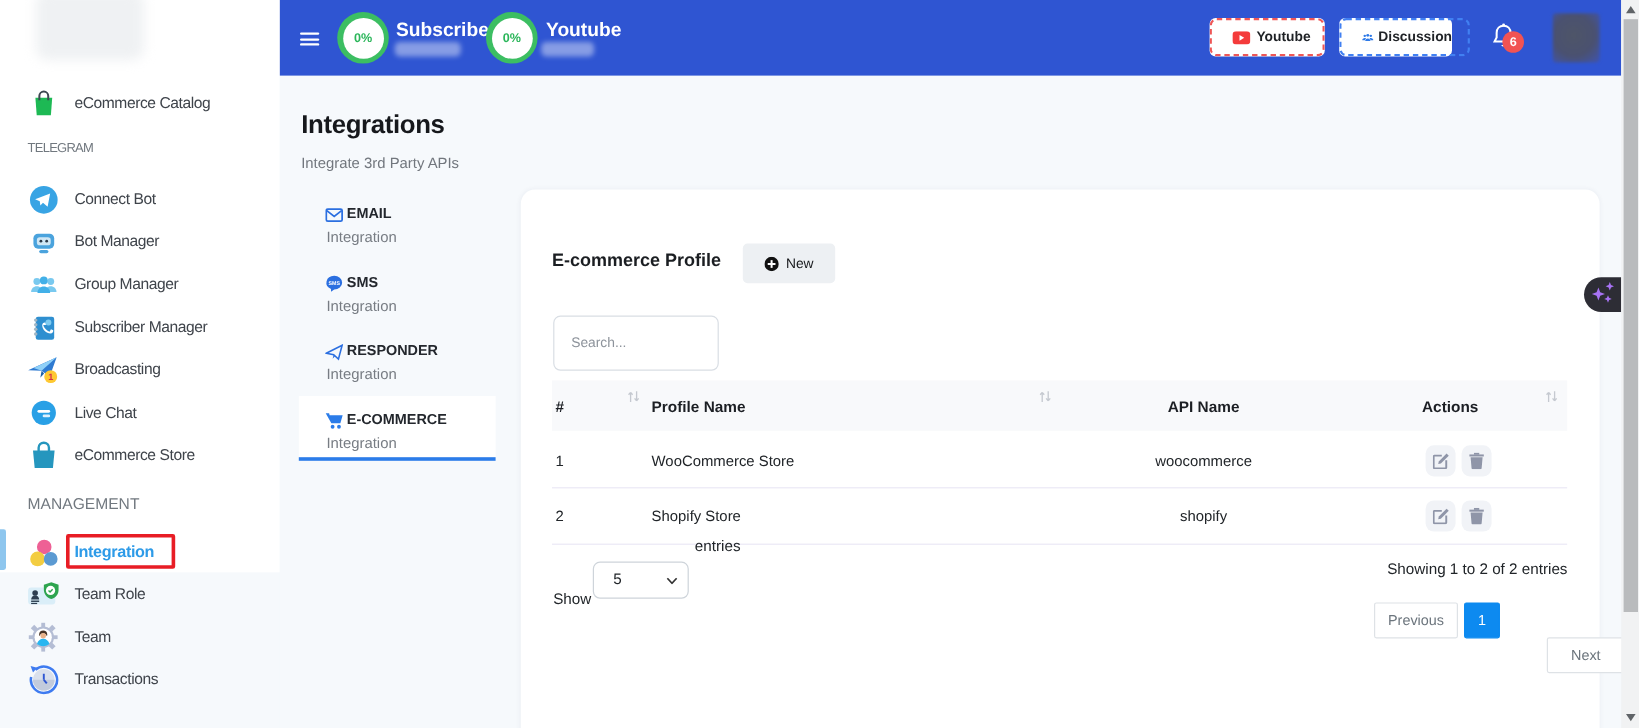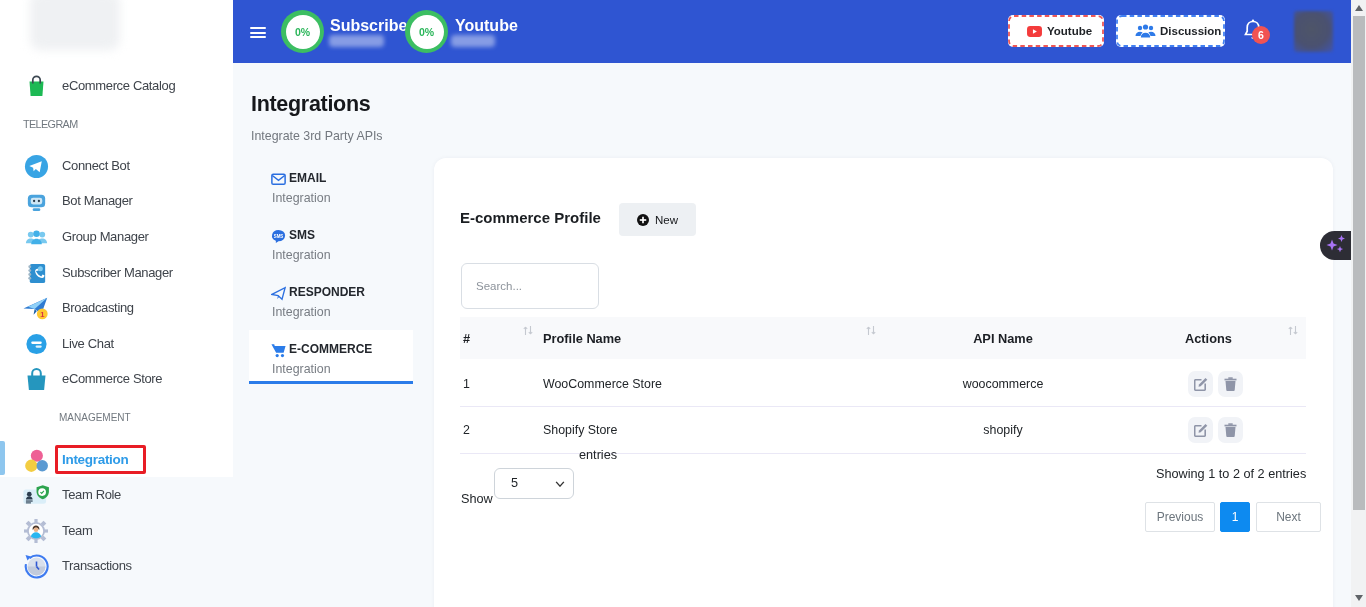--- a/index.html
+++ b/index.html
@@ -148,21 +148,21 @@
     </div>
   <div class="menu-item" style="top:364px;">
       <span class="mi-icon">
         <svg width="25" height="25" viewBox="0 0 25 25">
           <path d="M3.5 8.5h18l-1.4 14.5H4.9z" fill="#2596be"></path>
           <path d="M8.2 10.5V6.2a4.3 4.3 0 0 1 8.6 0v4.3" fill="none" stroke="#2596be" stroke-width="2"></path>
         </svg>
       </span>
       <span class="mi-label">eCommerce Store</span>
     </div>
-  <div class="menu-section" style="top:412px; font-size:10px;margin-left:36px;">MANAGEMENT</div>
+  <div class="menu-section" style="top:412px; font-size:13px;">MANAGEMENT</div>
   <div class="menu-item" style="top:445px;">
       <span class="mi-icon">
         <svg width="30" height="28" viewBox="0 0 30 28" style="margin-top:2px;">
           <circle cx="16" cy="8" r="7" fill="#ee6095"></circle>
           <circle cx="9.6" cy="19.5" r="7.1" fill="#f3cd42"></circle>
           <circle cx="22.2" cy="19.5" r="6.6" fill="#5b9ad2"></circle>
         </svg>
       </span>
       <span class="mi-label" style="color:#2e9be8; font-weight:bold; font-size:13.5px; letter-spacing:-0.3px;">Integration</span>
     </div>
@@ -234,21 +234,21 @@
     <div class="inner">0%</div>
   </div>
 <div class="nav-label" style="left:455px;">Youtube</div>
 <div class="nav-pill" style="left:451px; width:44px;"></div>
 <div class="nav-btn" style="left:1008px; width:96px; padding-left:19px;"><svg width="96" height="32" viewBox="0 0 96 32" style="position:absolute; left:0; top:0;">
       <rect x="1" y="1" width="94" height="30" rx="5" fill="none" stroke="#ee5757" stroke-width="1.8" stroke-dasharray="4.5 3.2"></rect>
     </svg><svg width="15" height="11" viewBox="0 0 19 14" style="margin-right:5px;">
       <rect width="19" height="14" rx="4" fill="#f43b3b"></rect>
       <path d="M7.5 4l5 3-5 3z" fill="#fff"></path>
     </svg>Youtube</div>
-<div class="nav-btn" style="left:1116px; width:109px; padding-left:19px;"><svg width="109" height="32" viewBox="0 0 109 32" style="position:absolute; left:0; top:0;">
+<div class="nav-btn" style="left:1116px; width:94px; padding-left:19px;"><svg width="109" height="32" viewBox="0 0 109 32" style="position:absolute; left:0; top:0;">
       <rect x="1" y="1" width="107" height="30" rx="5" fill="none" stroke="#4180f2" stroke-width="1.8" stroke-dasharray="4.5 3.2"></rect>
     </svg><svg width="21" height="15" viewBox="0 0 21 15" style="margin-right:4px;">
       <g fill="#2e7ae8">
         <circle cx="5" cy="4" r="2.2"></circle>
         <circle cx="16" cy="4" r="2.2"></circle>
         <circle cx="10.5" cy="3" r="2.6"></circle>
         <path d="M0.5 12c0-2.5 1.8-4.2 4.5-4.2 1 0 1.9.3 2.6.7A5.9 5.9 0 0 0 5.5 12z"></path>
         <path d="M20.5 12c0-2.5-1.8-4.2-4.5-4.2-1 0-1.9.3-2.6.7a5.9 5.9 0 0 1 2.1 3.5z"></path>
         <path d="M5.8 13.5c0-2.8 2-4.8 4.7-4.8s4.7 2 4.7 4.8z"></path>
       </g>
@@ -371,21 +371,21 @@
     <span style="position:absolute; left:16px; top:7px;">5</span>
     <svg width="10" height="6" viewBox="0 0 11 7" style="position:absolute; left:60px; top:12px;">
       <path d="M1 1l4.5 5L10 1" fill="none" stroke="#333" stroke-width="1.6"></path>
     </svg>
   </div>
 <div class="showtext" style="left:579px; top:448px;">entries</div>
 <div class="showtext" style="left:1156px; top:467px;">Showing 1 to 2 of 2 entries</div>
 
 <div class="pg-btn" style="left:1145px; width:70px;">Previous</div>
 <div class="pg-btn" style="left:1220px; width:30px; background:#0d8af0; border-color:#0d8af0; color:#fff;">1</div>
-<div class="pg-btn" style="left:1256px; width:65px;">Next</div>
+<div class="pg-btn" style="left:1289px; width:65px;margin-top:29px;">Next</div>
 
 <div id="aibtn">
   <svg width="26" height="25" viewBox="0 0 26 25" style="position:absolute; left:3px; top:2px;">
     <path d="M8 4.5l1.5 4 4 1.5-4 1.5-1.5 4-1.5-4-4-1.5 4-1.5z" fill="#a873f5" transform="translate(1,2)"></path>
     <path d="M17.5 1l1 2.5 2.5 1-2.5 1-1 2.5-1-2.5-2.5-1 2.5-1z" fill="#a873f5" transform="translate(1,1)"></path>
     <path d="M17 13l.9 2.2 2.2.9-2.2.9-.9 2.2-.9-2.2-2.2-.9 2.2-.9z" fill="#a873f5"></path>
   </svg>
 </div>
 
 <div id="scrollbar">

